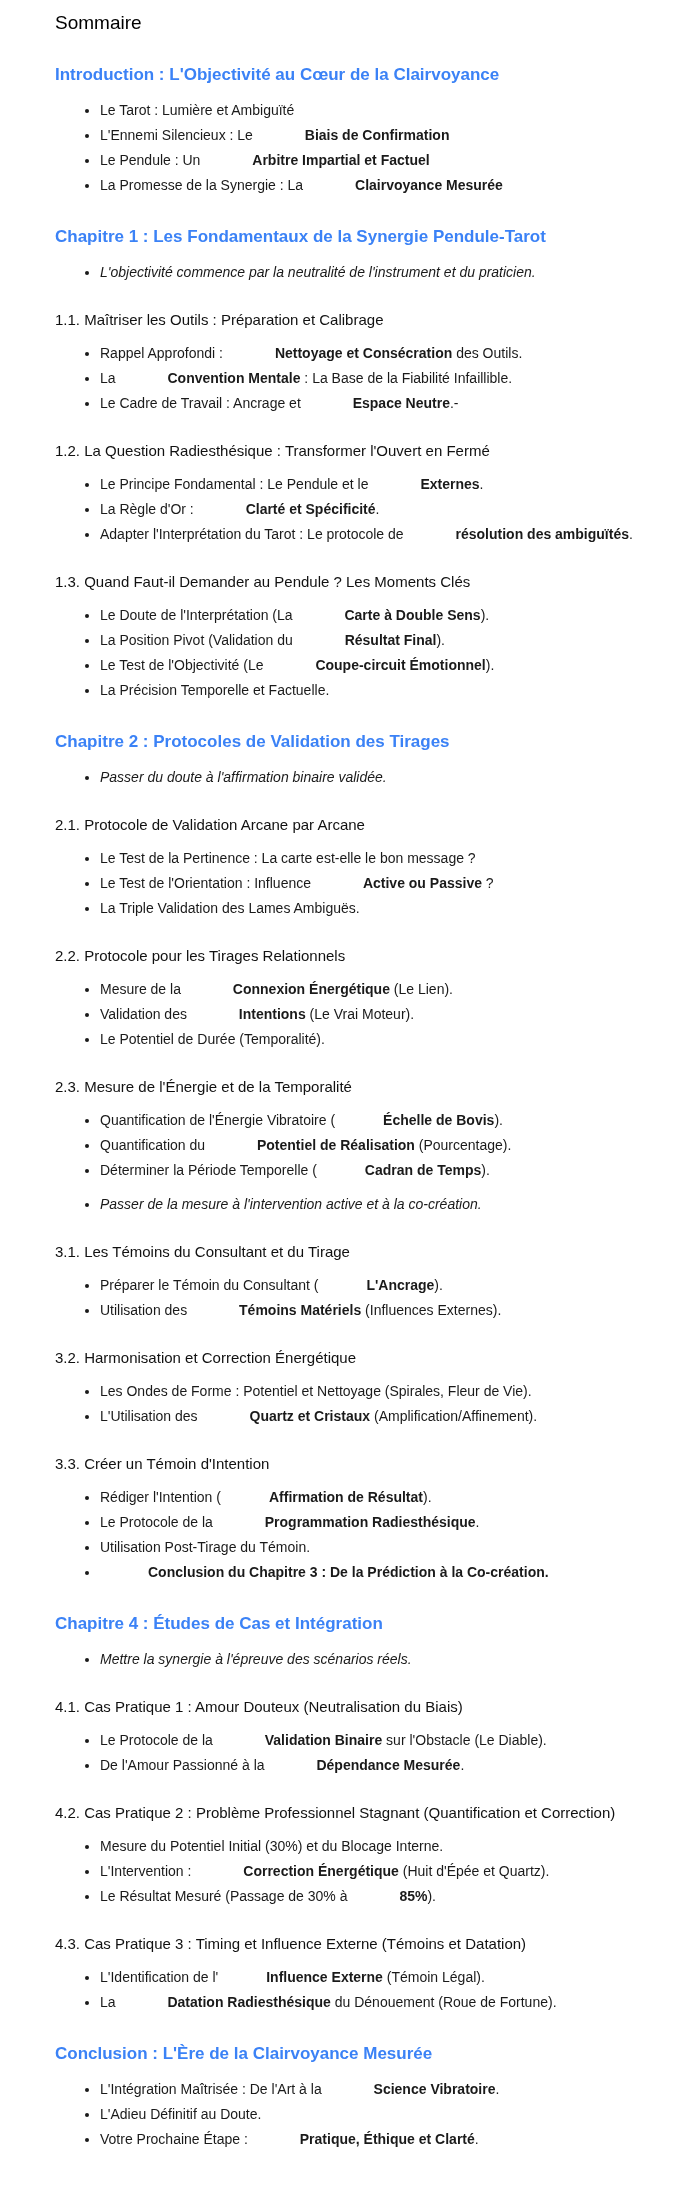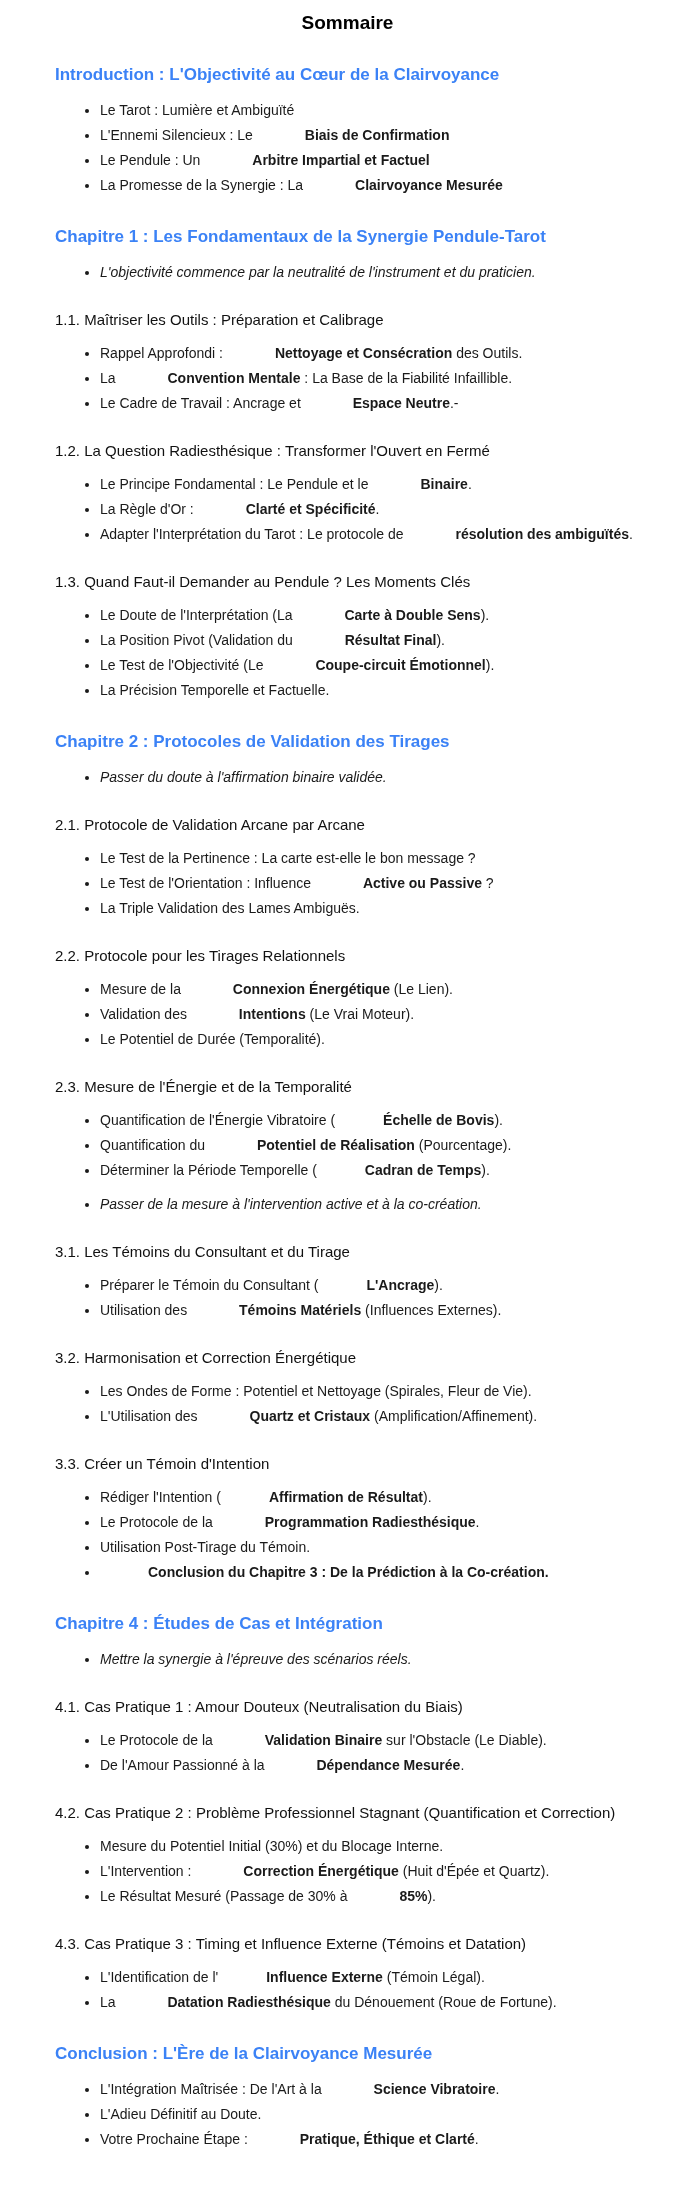--- a/index.html
+++ b/index.html
@@ -8,23 +8,23 @@
     min-height: 2204px;
     box-sizing: border-box;
     font-family: "Liberation Sans", "DejaVu Sans", sans-serif;
     color: #1a1a1a;
     overflow: hidden;
   }
   #doc {
     padding: 10px 38px 10px 55px;
   }
   .doc-title {
-    text-align: center;
+    text-align: left;
     font-size: 19px;
-    font-weight: 700;
+    font-weight: 400;
     color: #000000;
     margin: 2px 0 30px 0;
   }
   .h2 {
     color: #3b82f6;
     font-size: 17px;
     font-weight: 700;
     line-height: 1.35;
     margin: 30px 0 0 0;
   }
@@ -68,21 +68,21 @@
         <li class="toc-item"><span class="seg-i">L'objectivité commence par la neutralité de l'instrument et du praticien.</span></li>
       </ul>
       <div class="h3">1.1. Maîtriser les Outils : Préparation et Calibrage</div>
       <ul class="toc-list">
         <li class="toc-item"><span class="">Rappel Approfondi : </span><span class="seg-b ">Nettoyage et Consécration</span><span class=""> des Outils.</span></li>
         <li class="toc-item"><span class="">La </span><span class="seg-b ">Convention Mentale</span><span class=""> : La Base de la Fiabilité Infaillible.</span></li>
         <li class="toc-item"><span class="">Le Cadre de Travail : Ancrage et </span><span class="seg-b ">Espace Neutre</span><span class="">.-</span></li>
       </ul>
       <div class="h3">1.2. La Question Radiesthésique : Transformer l'Ouvert en Fermé</div>
       <ul class="toc-list">
-        <li class="toc-item"><span class="">Le Principe Fondamental : Le Pendule et le </span><span class="seg-b ">Binaire</span><span class="">.</span></li>
+        <li class="toc-item"><span class="">Le Principe Fondamental : Le Pendule et le </span><span class="seg-b ">Externes</span><span class="">.</span></li>
         <li class="toc-item"><span class="">La Règle d'Or : </span><span class="seg-b ">Clarté et Spécificité</span><span class="">.</span></li>
         <li class="toc-item"><span class="">Adapter l'Interprétation du Tarot : Le protocole de </span><span class="seg-b ">résolution des ambiguïtés</span><span class="">.</span></li>
       </ul>
       <div class="h3">1.3. Quand Faut-il Demander au Pendule ? Les Moments Clés</div>
       <ul class="toc-list">
         <li class="toc-item"><span class="">Le Doute de l'Interprétation (La </span><span class="seg-b ">Carte à Double Sens</span><span class="">).</span></li>
         <li class="toc-item"><span class="">La Position Pivot (Validation du </span><span class="seg-b ">Résultat Final</span><span class="">).</span></li>
         <li class="toc-item"><span class="">Le Test de l'Objectivité (Le </span><span class="seg-b ">Coupe-circuit Émotionnel</span><span class="">).</span></li>
         <li class="toc-item"><span class="">La Précision Temporelle et Factuelle.</span></li>
       </ul>

